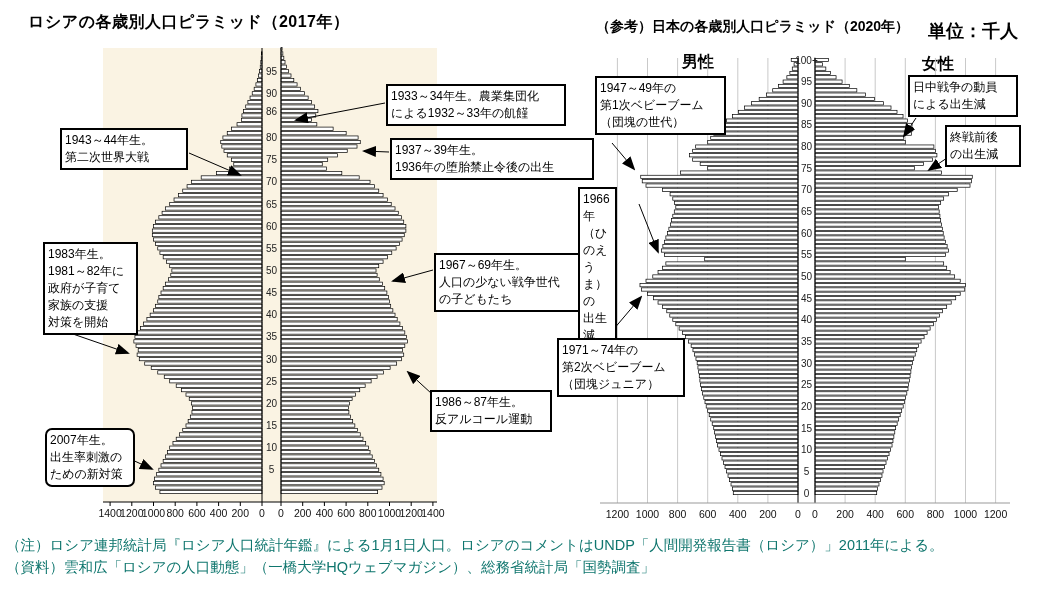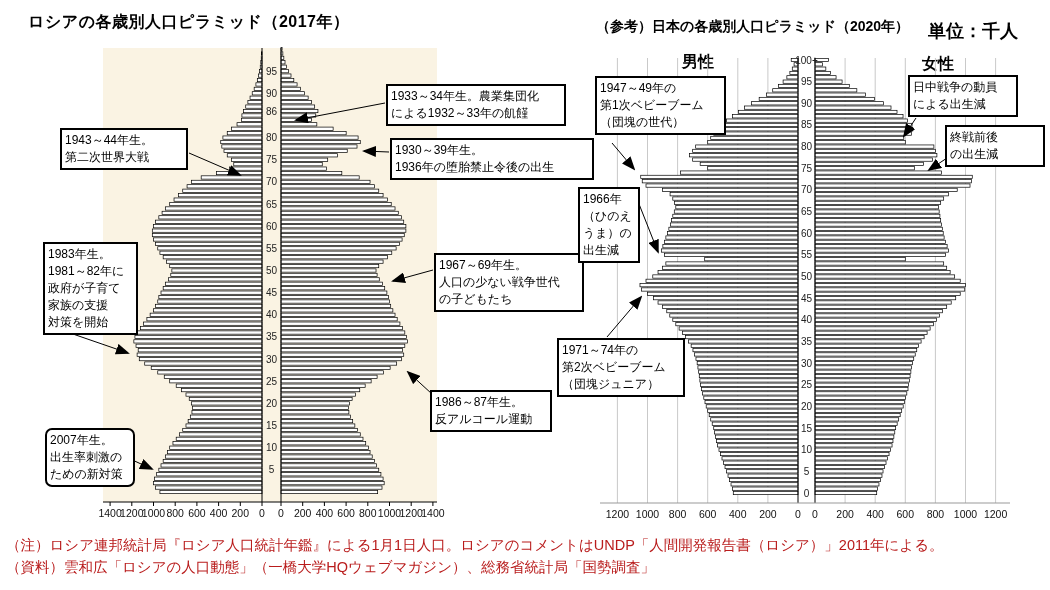--- a/index.html
+++ b/index.html
@@ -15,21 +15,21 @@
   .g-ru-m{left:180px;top:77px;font-size:13px;}
   .g-ru-f{left:340px;top:77px;font-size:13px;}
   .g-jp-m{left:682px;top:52px;font-size:16px;}
   .g-jp-f{left:922px;top:54px;font-size:16px;}
   svg.layer{position:absolute;left:0;top:0;}
   .ann{
     position:absolute;background:#ffffff;border:2px solid #000;
     font-size:12px;line-height:17px;padding:2px 3px;white-space:pre-line;
     box-sizing:border-box;z-index:5;
   }
-  .notes{left:6px;top:534px;font-size:14.5px;line-height:22px;color:#b91c1c;}
+  .notes{left:6px;top:534px;font-size:14.5px;line-height:22px;color:#0f766e;}
 </style>
 </head>
 <body>
 
 <div class="canvas">
 
   <div class="abs title-left">ロシアの各歳別人口ピラミッド（2017年）</div>
   <div class="abs title-right">（参考）日本の各歳別人口ピラミッド（2020年）</div>
   <div class="abs unit-label">単位：千人</div>
 
@@ -565,47 +565,47 @@
       <line x1="639" y1="204" x2="658" y2="252" stroke="#000" stroke-width="1" marker-end="url(#ah)"></line>
       <line x1="607" y1="337" x2="641" y2="297" stroke="#000" stroke-width="1" marker-end="url(#ah)"></line>
       <line x1="916" y1="118" x2="904" y2="136" stroke="#000" stroke-width="1" marker-end="url(#ah)"></line>
       <line x1="947" y1="158" x2="929" y2="170" stroke="#000" stroke-width="1" marker-end="url(#ah)"></line>
     </svg>
 
   <div class="ann" style="left: 60px; top: 128px; width: 128px;">1943～44年生。
 第二次世界大戦</div>
   <div class="ann" style="left: 386px; top: 84px; width: 180px;">1933～34年生。農業集団化
 による1932～33年の飢饉</div>
-  <div class="ann" style="left: 390px; top: 138px; width: 204px;">1930～39年生。
+  <div class="ann" style="left: 390px; top: 138px; width: 204px;">1937～39年生。
 1936年の堕胎禁止令後の出生</div>
   <div class="ann" style="left: 43px; top: 242px; width: 95px;">1983年生。
 1981～82年に
 政府が子育て
 家族の支援
 対策を開始</div>
   <div class="ann" style="left: 45px; top: 428px; width: 90px; border-radius: 7px;">2007年生。
 出生率刺激の
 ための新対策</div>
   <div class="ann" style="left: 434px; top: 253px; width: 150px;">1967～69年生。
 人口の少ない戦争世代
 の子どもたち</div>
   <div class="ann" style="left: 430px; top: 390px; width: 122px;">1986～87年生。
 反アルコール運動</div>
   <div class="ann" style="left: 595px; top: 76px; width: 131px;">1947～49年の
 第1次ベビーブーム
 （団塊の世代）</div>
-  <div class="ann" style="left: 578px; top: 187px; width: 62px;">1966年
+  <div class="ann" style="left: 578px; top: 187px; width: 39px;">1966年
 （ひのえ
 うま）の
 出生減</div>
   <div class="ann" style="left: 557px; top: 338px; width: 128px;">1971～74年の
 第2次ベビーブーム
 （団塊ジュニア）</div>
   <div class="ann" style="left: 908px; top: 75px; width: 110px;">日中戦争の動員
 による出生減</div>
-  <div class="ann" style="left: 945px; top: 125px; width: 100px;">終戦前後
+  <div class="ann" style="left: 945px; top: 125px; width: 76px;">終戦前後
 の出生減</div>
 
   <div class="abs notes">
     <div>（注）ロシア連邦統計局『ロシア人口統計年鑑』による1月1日人口。ロシアのコメントはUNDP「人間開発報告書（ロシア）」2011年による。</div>
     <div>（資料）雲和広「ロシアの人口動態」（一橋大学HQウェブマガジン）、総務省統計局「国勢調査」</div>
   </div>
 </div>
 
 </body></html>

